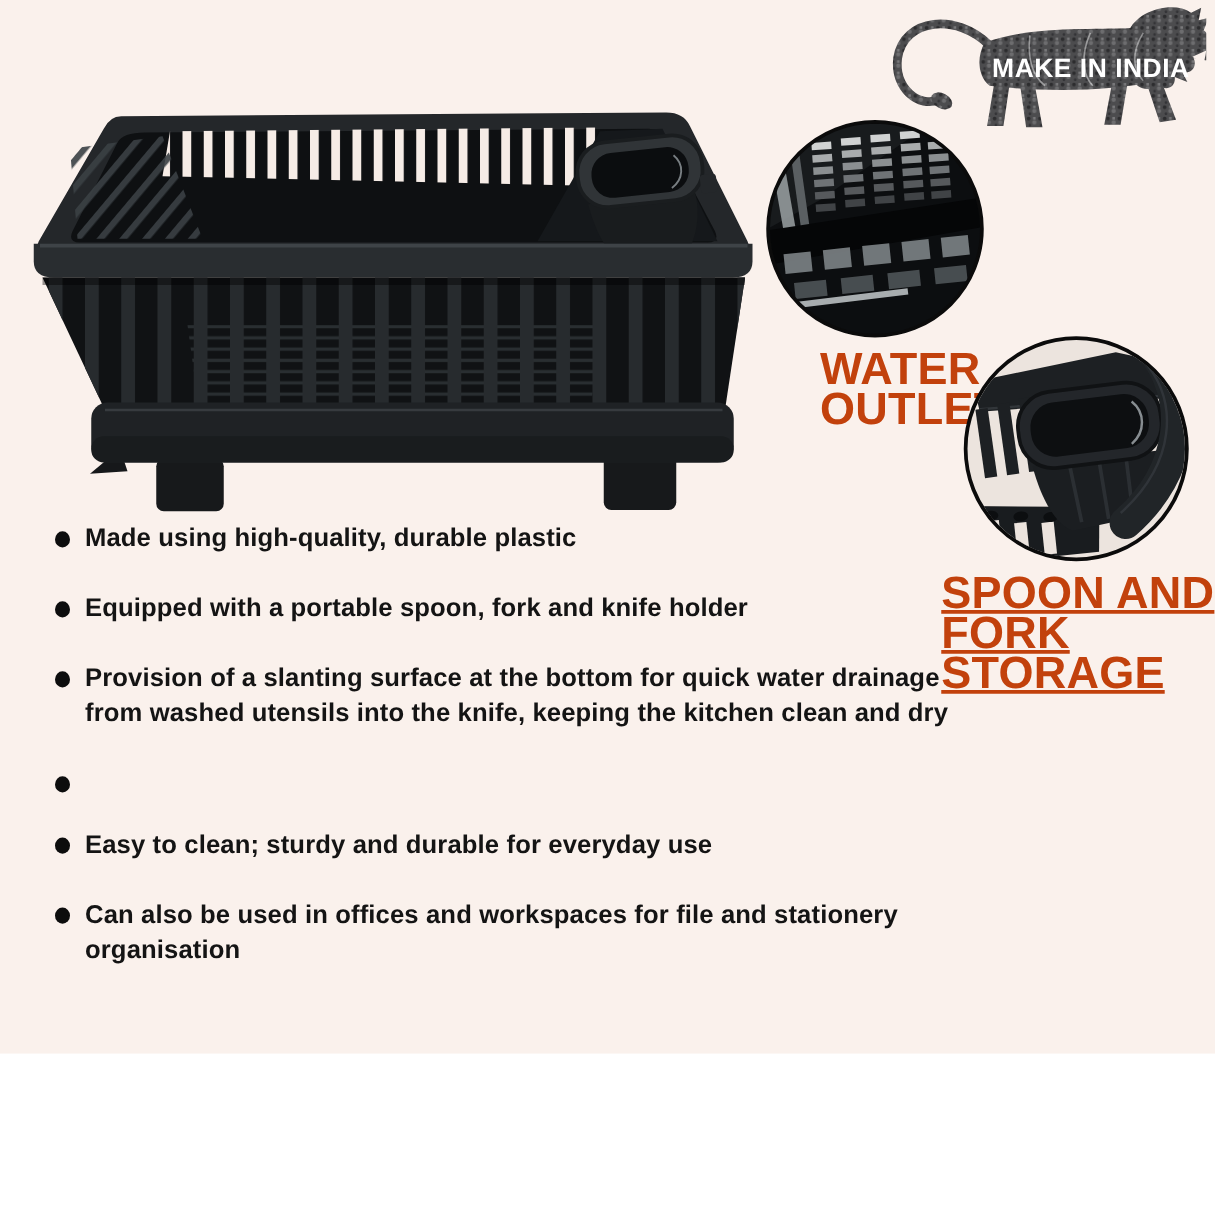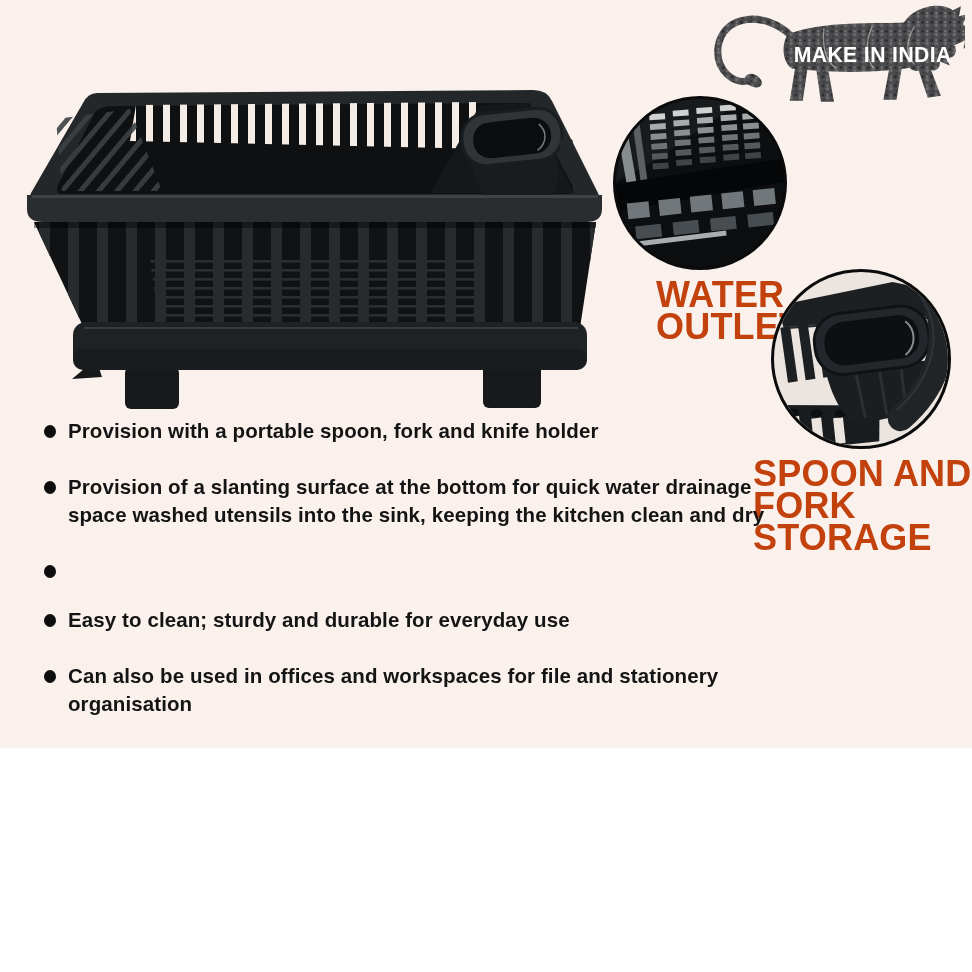--- a/index.html
+++ b/index.html
@@ -1,36 +1,36 @@
 <!DOCTYPE html>
 <html><head>
 <meta charset="utf-8">
 <style>
   html,body{margin:0;padding:0;}
   .canvas{
-    position:relative;width:972px;height:748px;overflow:hidden;
+    position:relative;width:972px;height:843px;overflow:hidden;
     background:#faf1ec;
     font-family:"Liberation Sans",sans-serif;
     color:#141414;
   }
   
   .logo{position:absolute;left:703px;top:2px;width:262px;height:106px;}
   .logo text{font-family:"Liberation Sans",sans-serif;font-weight:bold;font-size:21px;letter-spacing:.4px;fill:#ffffff;}
   
   .photo{position:absolute;left:10px;top:75px;width:610px;height:340px;}
   
   .callout-circle{position:absolute;border-radius:50%;border:3px solid #0b0b0b;overflow:hidden;box-sizing:border-box;}
   .callout-1{left:613px;top:96px;width:174px;height:174px;background:#0c0e10;}
   .callout-2{left:771px;top:269px;width:180px;height:180px;background:#ece4de;}
   .callout-label{
     position:absolute;font-weight:bold;font-size:36px;line-height:32px;
     white-space:pre-line;color:#c2410c;letter-spacing:.2px;
   }
   .label-water{left:656px;top:279px;}
-  .label-spoon{left:753px;top:458px;}
+  .label-spoon{left:753px;top:458px;text-decoration:underline;}
   
   .features{position:absolute;left:44px;top:417px;width:916px;}
   .feature{display:flex;align-items:flex-start;margin-bottom:28px;}
   .bullet-dot{flex:0 0 auto;width:12px;height:13px;border-radius:50%;background:#0d0d0d;margin:8px 12px 0 0;}
   .feature-text{
     font-weight:bold;font-size:20.5px;line-height:28px;white-space:pre-line;
     letter-spacing:.1px;color:#141414;
   }
 </style>
 </head>
@@ -249,26 +249,30 @@
       <path d="M148,6 C182,46 176,106 128,148" fill="none" stroke="#212528" stroke-width="26" stroke-linecap="round"></path>
       <path d="M142,16 C172,50 168,100 124,140" fill="none" stroke="#3a3f44" stroke-width="2" opacity="0.6"></path>
     </svg>
   </div>
   <div class="callout-label label-spoon">SPOON AND
 FORK STORAGE</div>
 
   <div class="features">
     <div class="feature">
       <span class="bullet-dot"></span>
-      <div class="feature-text">Provision with a portable spoon, fork and knife holder</div>
+      <div class="feature-text">Made using high-quality, durable plastic</div>
+    </div>
+    <div class="feature">
+      <span class="bullet-dot"></span>
+      <div class="feature-text">Equipped with a portable spoon, fork and knife holder</div>
     </div>
     <div class="feature">
       <span class="bullet-dot"></span>
       <div class="feature-text">Provision of a slanting surface at the bottom for quick water drainage
-space washed utensils into the sink, keeping the kitchen clean and dry</div>
+from washed utensils into the knife, keeping the kitchen clean and dry</div>
     </div>
     <div class="feature">
       <span class="bullet-dot"></span>
     </div>
     <div class="feature">
       <span class="bullet-dot"></span>
       <div class="feature-text">Easy to clean; sturdy and durable for everyday use</div>
     </div>
     <div class="feature">
       <span class="bullet-dot"></span>

